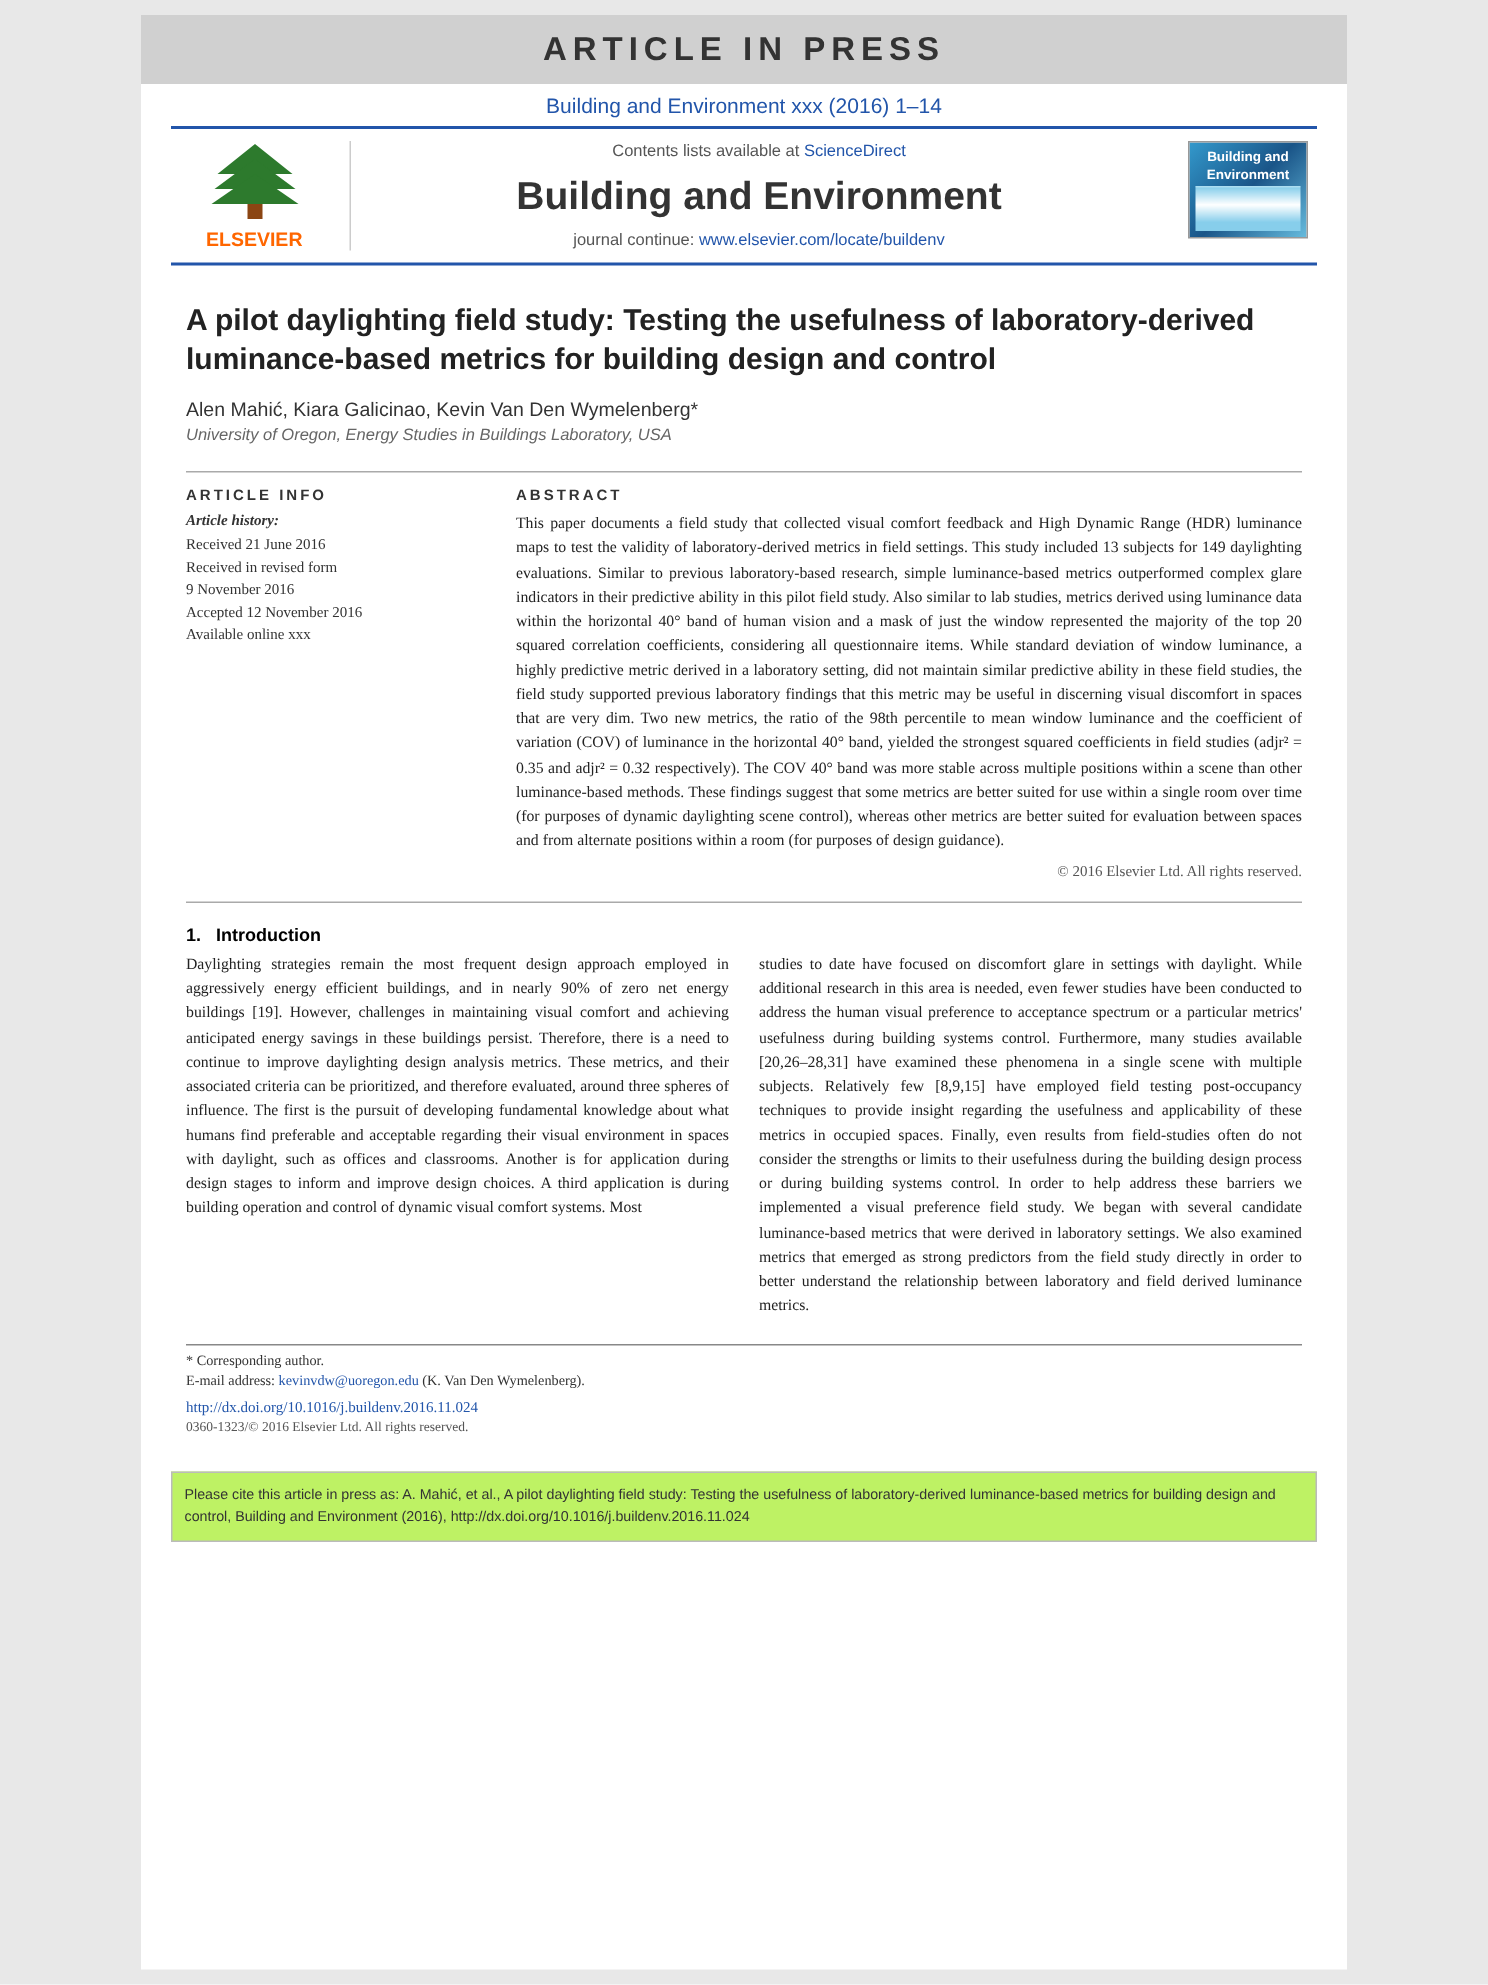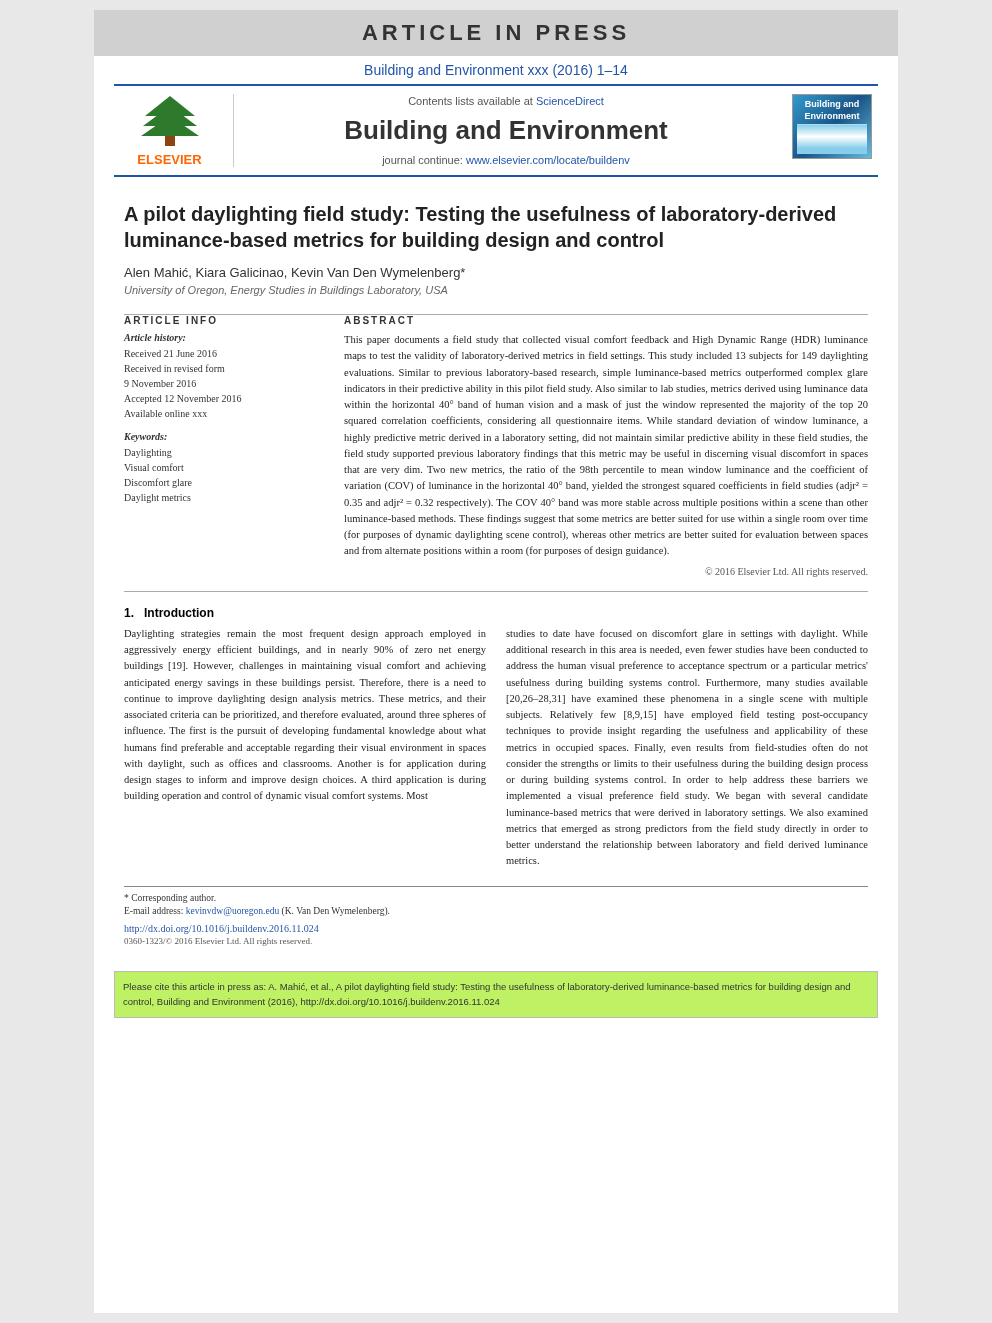--- a/index.html
+++ b/index.html
@@ -148,20 +148,21 @@
       font-style: italic;
       margin-bottom: 18px;
       font-family: Arial, sans-serif;
     }
     
     .two-col {
       display: flex;
       gap: 20px;
       margin-top: 6px;
       border-top: 1px solid #aaa;
+      padding-top: 10px;
     }
     .left-col {
       width: 200px;
       min-width: 200px;
     }
     .right-col {
       flex: 1;
     }
     .section-heading {
       font-size: 10px;
@@ -329,27 +330,20 @@
 
       <div class="left-col">
         <div class="section-heading">ARTICLE INFO</div>
         <div class="article-info-label">Article history:</div>
         <div class="article-info-text">Received 21 June 2016</div>
         <div class="article-info-text">Received in revised form</div>
         <div class="article-info-text">9 November 2016</div>
         <div class="article-info-text">Accepted 12 November 2016</div>
         <div class="article-info-text">Available online xxx</div>
 
-        <div class="keywords-section">
-          <div class="article-info-label">Keywords:</div>
-          <div class="article-info-text">Daylighting</div>
-          <div class="article-info-text">Visual comfort</div>
-          <div class="article-info-text">Discomfort glare</div>
-          <div class="article-info-text">Daylight metrics</div>
-        </div>
       </div>
 
       <div class="right-col">
         <div class="section-heading">ABSTRACT</div>
         <div class="abstract-text">This paper documents a field study that collected visual comfort feedback and High Dynamic Range (HDR) luminance maps to test the validity of laboratory-derived metrics in field settings. This study included 13 subjects for 149 daylighting evaluations. Similar to previous laboratory-based research, simple luminance-based metrics outperformed complex glare indicators in their predictive ability in this pilot field study. Also similar to lab studies, metrics derived using luminance data within the horizontal 40° band of human vision and a mask of just the window represented the majority of the top 20 squared correlation coefficients, considering all questionnaire items. While standard deviation of window luminance, a highly predictive metric derived in a laboratory setting, did not maintain similar predictive ability in these field studies, the field study supported previous laboratory findings that this metric may be useful in discerning visual discomfort in spaces that are very dim. Two new metrics, the ratio of the 98th percentile to mean window luminance and the coefficient of variation (COV) of luminance in the horizontal 40° band, yielded the strongest squared coefficients in field studies (adjr² = 0.35 and adjr² = 0.32 respectively). The COV 40° band was more stable across multiple positions within a scene than other luminance-based methods. These findings suggest that some metrics are better suited for use within a single room over time (for purposes of dynamic daylighting scene control), whereas other metrics are better suited for evaluation between spaces and from alternate positions within a room (for purposes of design guidance).</div>
         <div class="copyright-line">© 2016 Elsevier Ltd. All rights reserved.</div>
       </div>
     </div>
 
     <hr class="section-divider">

